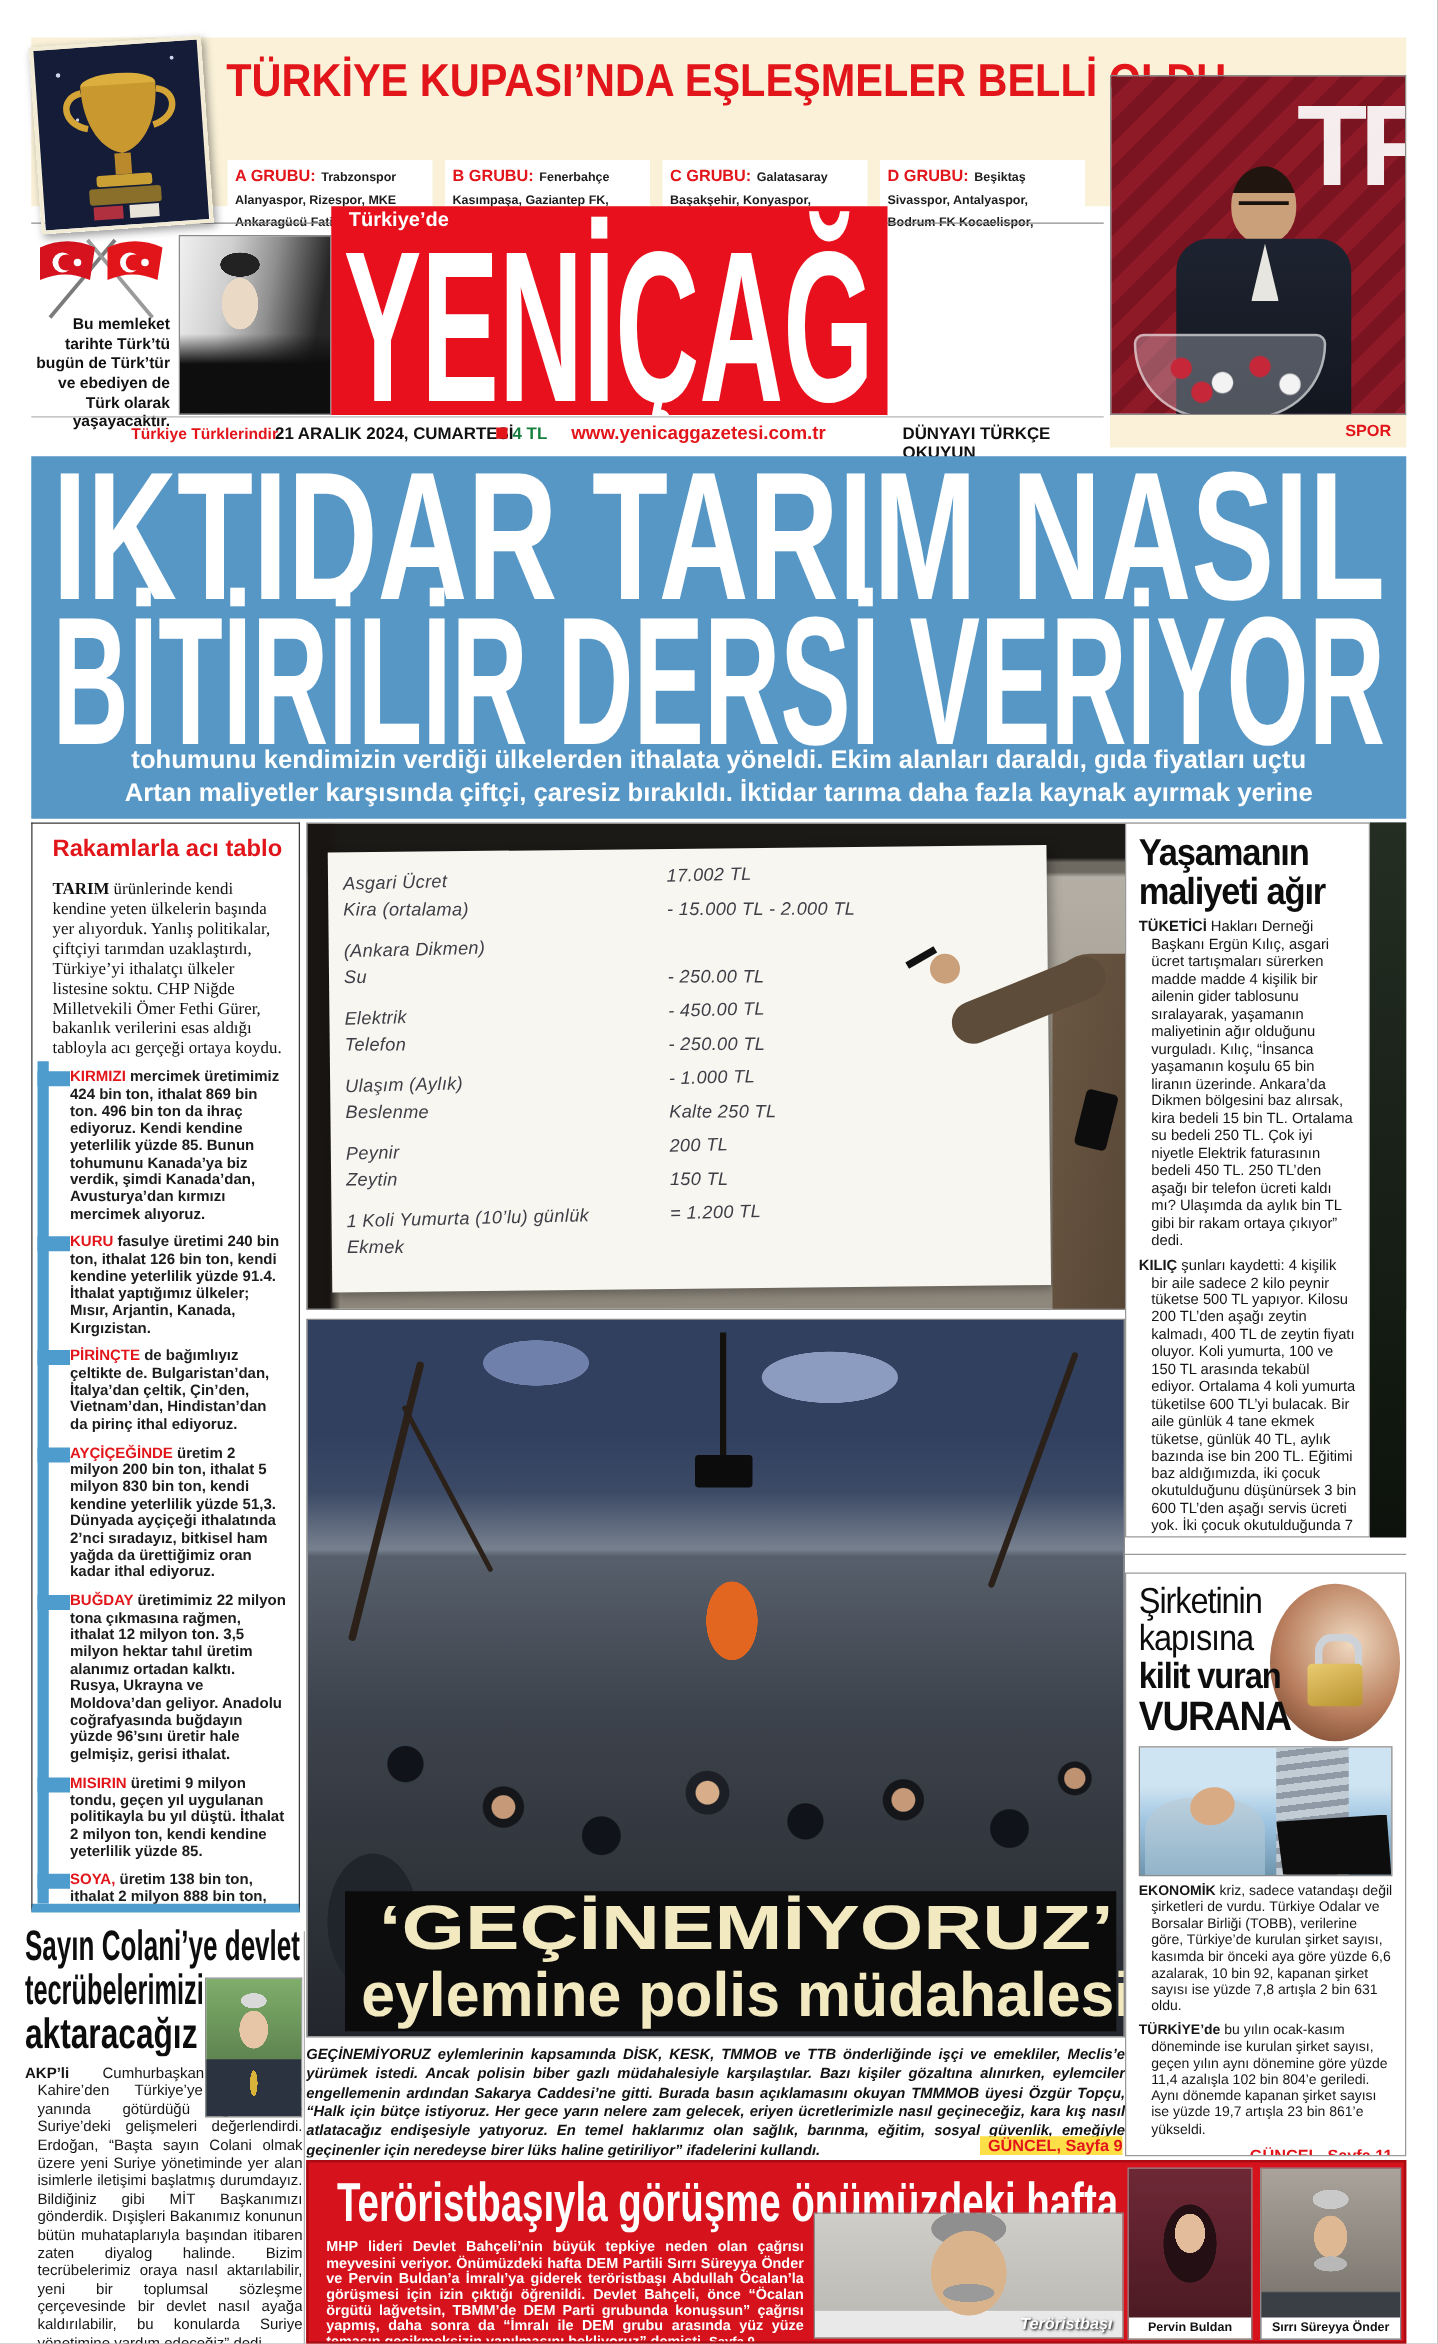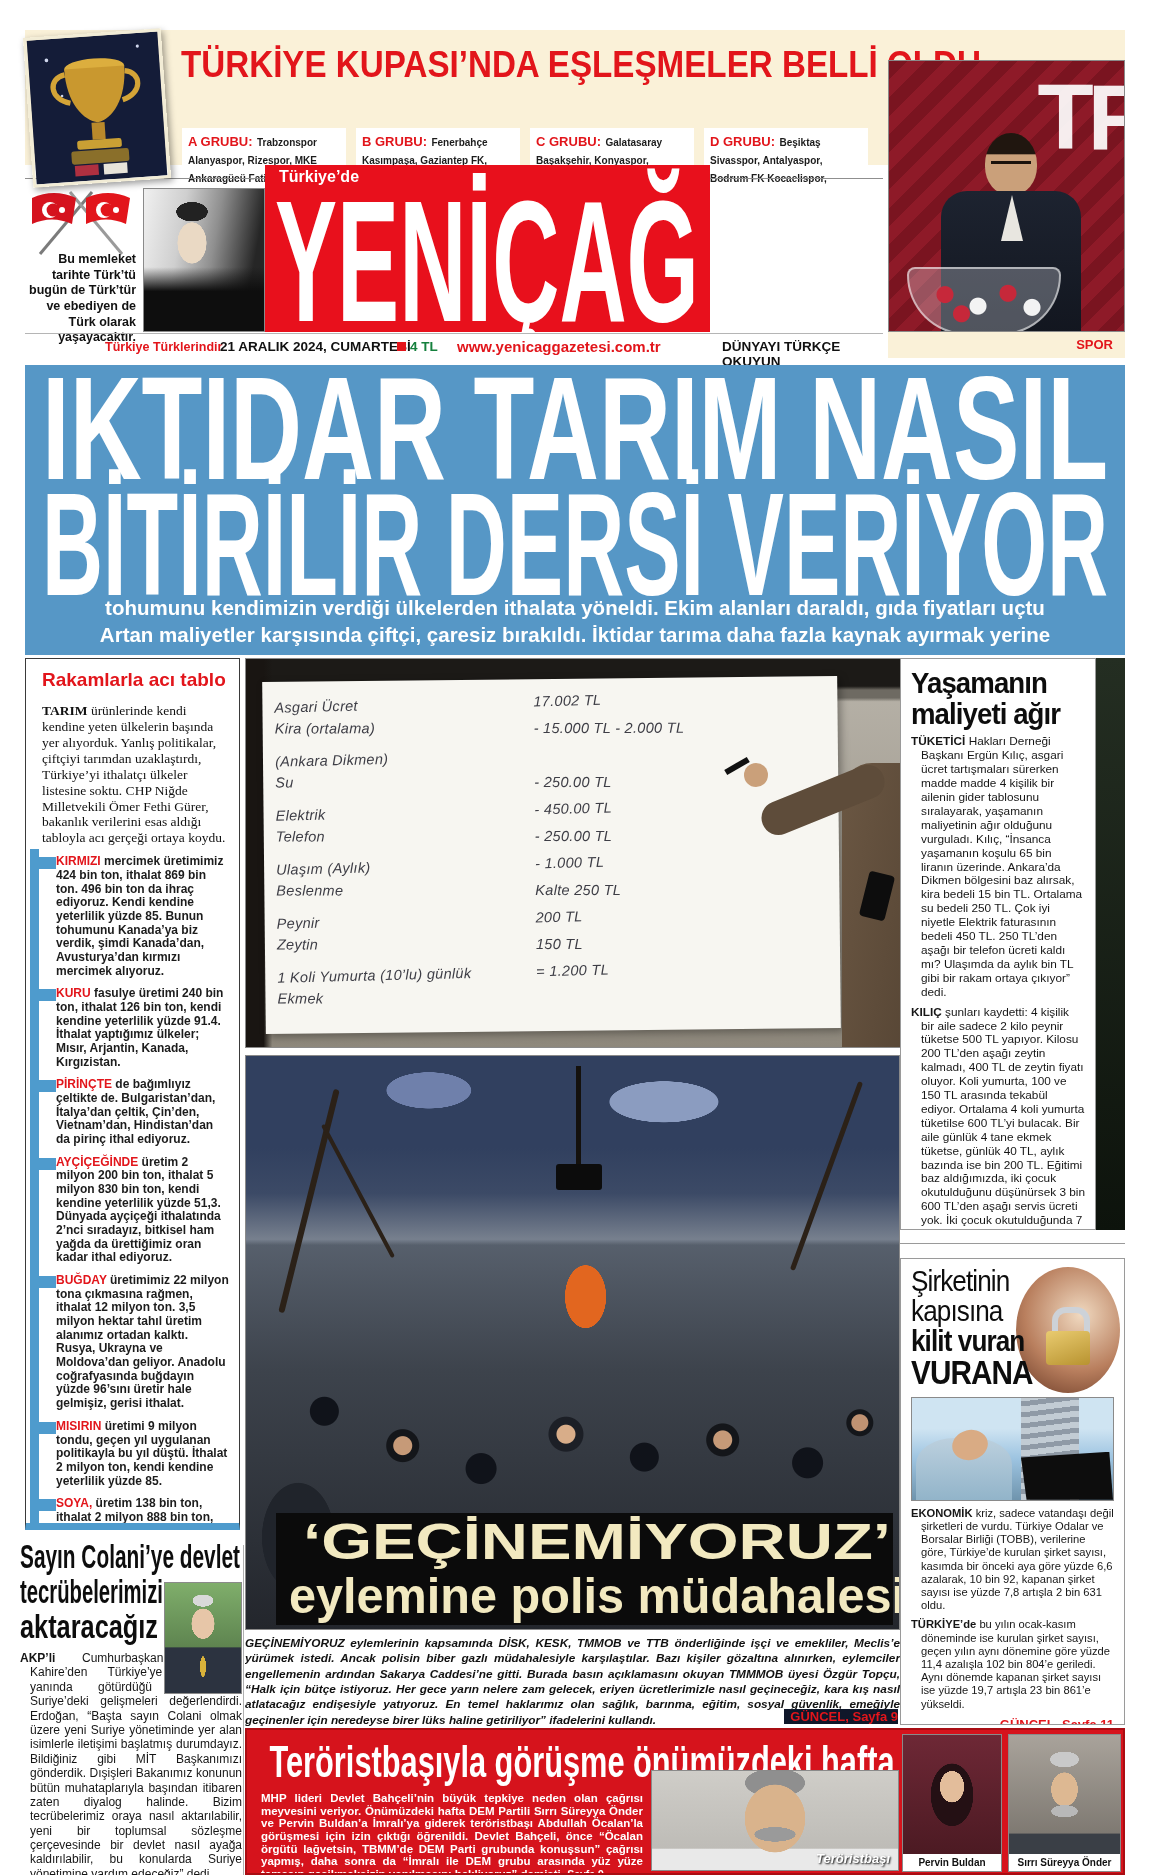--- a/index.html
+++ b/index.html
@@ -129,21 +129,21 @@
       radial-gradient(ellipse 34px 52px at 52% 42%,#e2661f 0 60%,transparent 61%),
       radial-gradient(ellipse 60px 90px at 8% 84%,#20242b 0 60%,transparent 61%),
       linear-gradient(180deg,#5a6370 30%,#3d434c 55%,#23262c 100%);}
   .branch{background:#2b2118;border-radius:3px;}
   #camera{left:310px;top:108px;width:46px;height:26px;background:#0c0c0c;border-radius:3px;}
   #camera-pole{left:330px;top:10px;width:5px;height:104px;background:#14110d;}
   #protest-band{left:6px;right:6px;bottom:4px;height:112px;background:#0b0b0b;margin-left:24px;}
   #protest-caption{left:245px;top:1636px;width:655px;height:90px;overflow:hidden;position:absolute;}
   #protest-caption .cap{font-size:11.8px;font-weight:bold;font-style:italic;line-height:1.3;
       color:#111;text-align:justify;}
-  #protest-caption .col-footer{position:absolute;right:2px;bottom:2px;margin:0;background:#0f172a;padding-left:6px;}
+  #protest-caption .col-footer{position:absolute;right:2px;bottom:2px;margin:0;background:#fde047;padding-left:6px;}
 
   
   #company-box{left:900px;top:1258px;width:225px;height:467px;background:#fff;border:1px solid #9a9a9a;
       box-sizing:border-box;padding:8px 10px;overflow:hidden;}
   .thin-title{color:#0d0d0d;font-weight:normal;font-size:29px;line-height:1.02;letter-spacing:-1px;
       transform:scaleX(.9);transform-origin:left;white-space:nowrap;}
   .bold-title{color:#0d0d0d;font-weight:bold;font-size:29px;line-height:1.04;letter-spacing:-1px;
       transform:scaleX(.9);transform-origin:left;white-space:nowrap;}
   #lock-photo{position:absolute;right:4px;top:8px;width:104px;height:126px;border-radius:50%;
       background:radial-gradient(circle at 62% 38%,#f0d9c0,#b97f5e 55%,#7c4a33 88%);}

